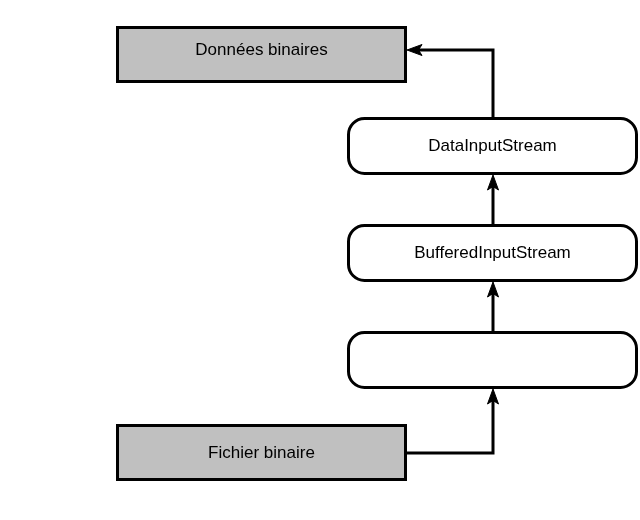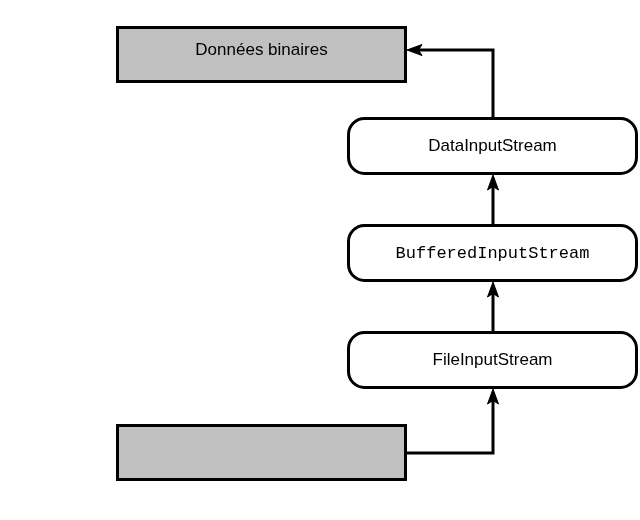--- a/index.html
+++ b/index.html
@@ -58,21 +58,20 @@
     top: 117px;
     width: 291px;
     height: 58px;
     text-align: right;
   }
   .lbl-buffered-input-stream {
     left: 347px;
     top: 224px;
     width: 291px;
     height: 58px;
-    font-family: Liberation Mono, monospace;
   }
   .lbl-file-input-stream {
     left: 347px;
     top: 331px;
     width: 291px;
     height: 58px;
   }
 </style>
 </head>
 <body>
@@ -111,16 +110,16 @@
 
     <rect x="117.5" y="425.5" width="288" height="54" fill="#c0c0c0" stroke="#000000" stroke-width="3"></rect>
   </svg>
 
   <div class="node-label lbl-binary-data">Données binaires</div>
 
   <div class="node-label lbl-data-input-stream">DataInputStream</div>
 
   <div class="node-label lbl-buffered-input-stream">BufferedInputStream</div>
 
-  <div class="node-label lbl-file-input-stream">FileInputStream</div>
 
+  <div class="node-label lbl-binary-file">Fichier binaire</div>
 
 </div>
 
 </body></html>

